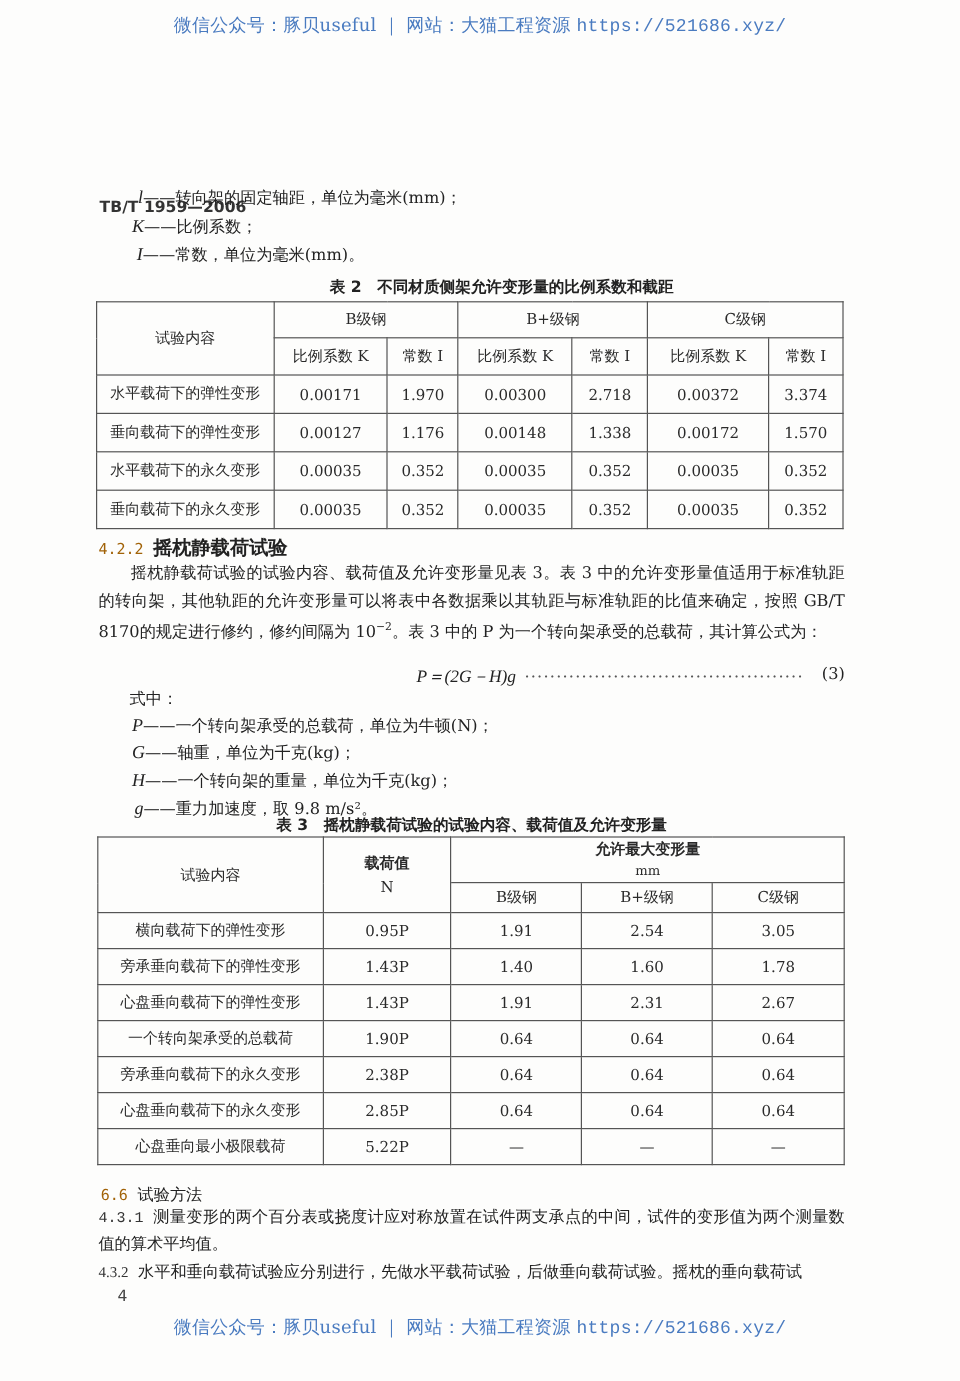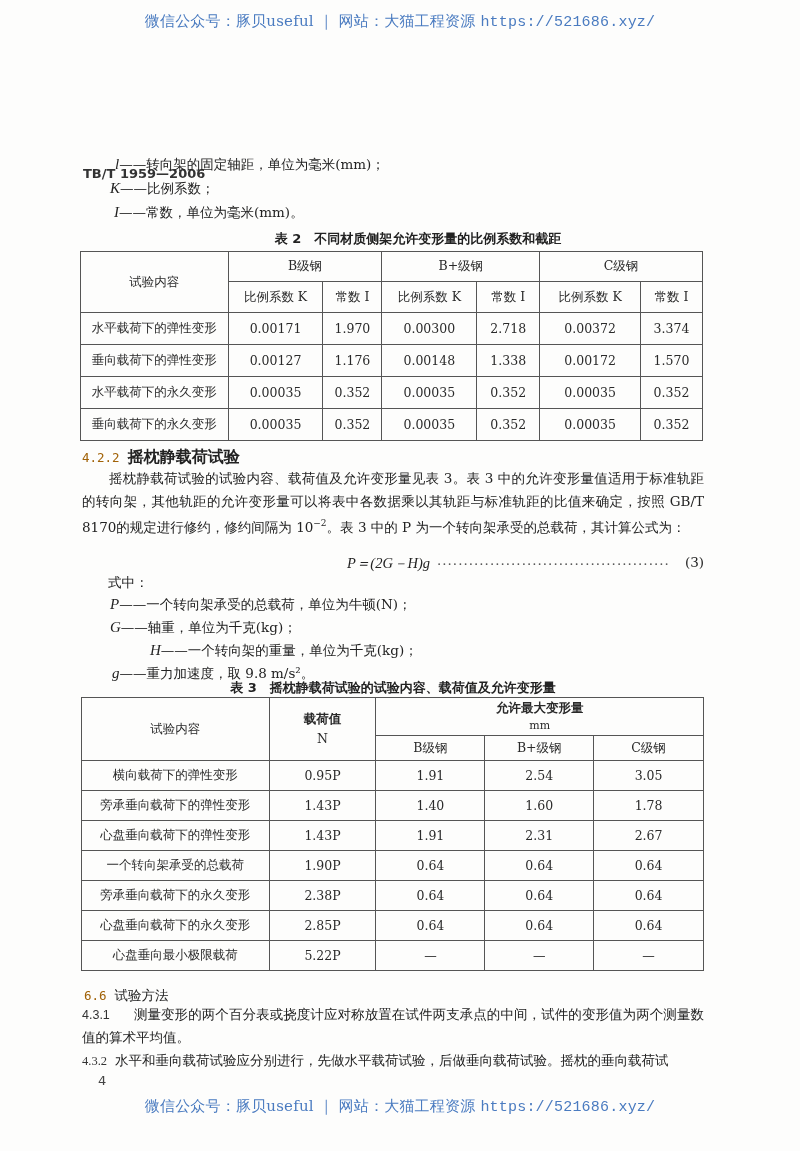--- a/index.html
+++ b/index.html
@@ -124,21 +124,21 @@
 </div>
 
 <div class="line" style="left:108px; top:574px;">式中：</div>
 
 <div class="line" style="left:110px; top:596px;text-align:center;">
   <span class="it">P</span><span>——一个转向架承受的总载荷，单位为牛顿(N)；</span>
 </div>
 <div class="line" style="left:110px; top:619px;">
   <span class="it">G</span><span>——轴重，单位为千克(kg)；</span>
 </div>
-<div class="line" style="left:110px; top:642px;margin-left:40px;">
+<div class="line" style="left:110px; top:642px;">
   <span class="it">H</span><span>——一个转向架的重量，单位为千克(kg)；</span>
 </div>
 <div class="line" style="left:112px; top:665px;">
   <span class="it">g</span><span>——重力加速度，取 9.8 m/s²。</span>
 </div>
 
 <div class="caption" style="top:679px; left:-7px;">表 3　摇枕静载荷试验的试验内容、载荷值及允许变形量</div>
 
 <table class="grid" style="left:81px; top:697px; width:623px;">
   <colgroup>
@@ -214,21 +214,21 @@
     <td>—</td>
     <td>—</td>
   </tr>
 </tbody>
   </table>
 
 <div class="sec" style="left:84px; top:987px;">
   <span class="num">6.6</span><span>试验方法</span>
 </div>
 <div class="para" style="top:1003px; line-height:22px;">
-  <span class="num" style="font-family:Liberation Sans, sans-serif; font-size:12.5px; color:#333; margin-right:24px;">4.3.1</span><span>测量变形的两个百分表或挠度计应对称放置在试件两支承点的中间，试件的变形值为两个测量数值的算术平均值。</span>
+  <span class="num" style="font-family:Liberation Mono, monospace; font-size:12.5px; color:#333; margin-right:8px;">4.3.1</span><span>测量变形的两个百分表或挠度计应对称放置在试件两支承点的中间，试件的变形值为两个测量数值的算术平均值。</span>
 </div>
 <div class="para" style="top:1049px;">
   <span class="num" style="font-family:Liberation Serif, serif; font-size:12.5px; color:#333; margin-right:8px;">4.3.2</span><span>水平和垂向载荷试验应分别进行，先做水平载荷试验，后做垂向载荷试验。摇枕的垂向载荷试</span>
 </div>
 
 <div class="pageno">4</div>
 
 <div class="watermark" style="top:1097px;">
   <span>微信公众号：豚贝useful ｜ 网站：大猫工程资源 </span><span class="mono">https://521686.xyz/</span>
 </div>

